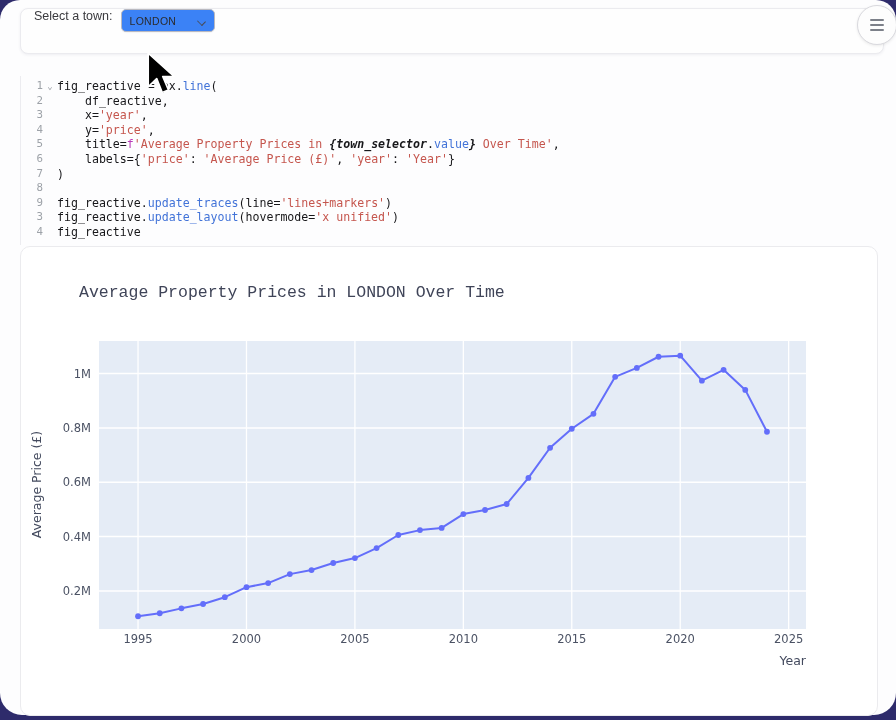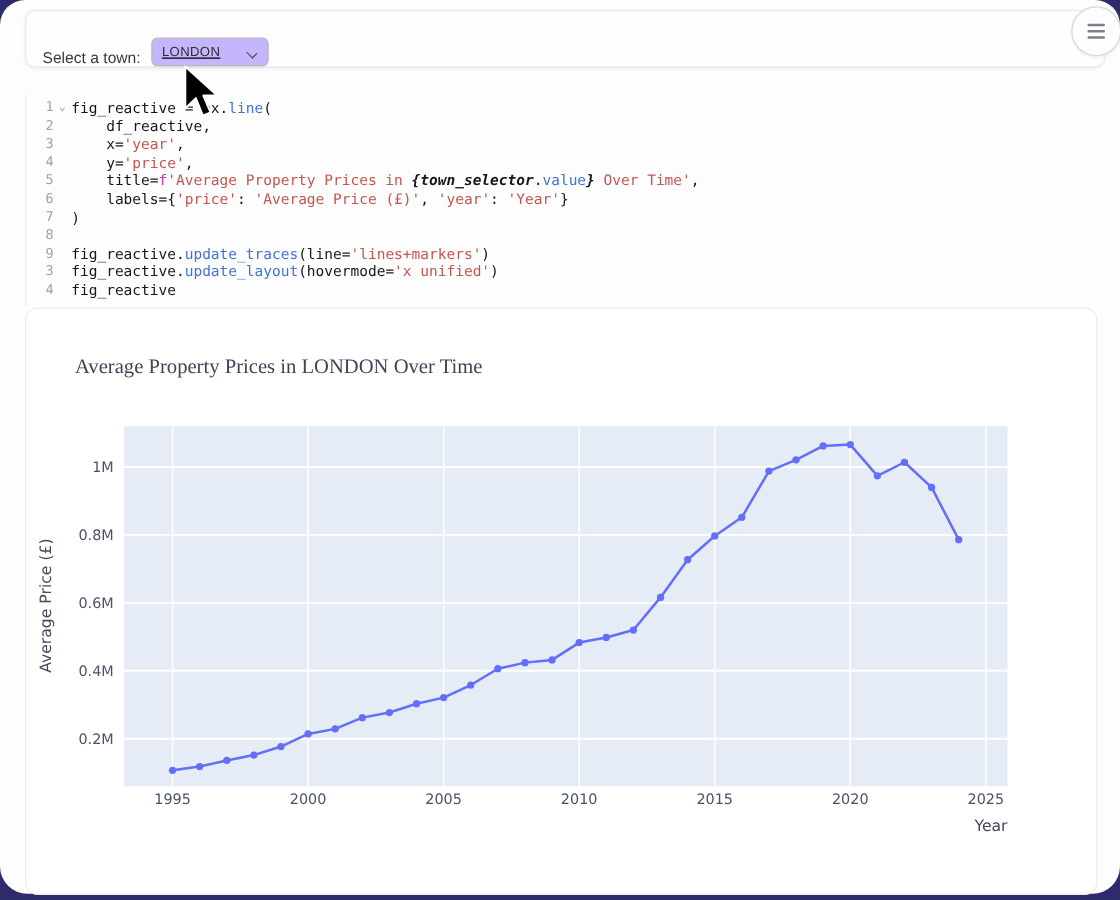--- a/index.html
+++ b/index.html
@@ -2,25 +2,25 @@
 <html><head>
 <meta charset="utf-8">
 <style>
   html,body{margin:0;padding:0;width:896px;height:720px;overflow:hidden;
     background:#2e2b6b;font-family:"Liberation Sans",sans-serif;}
   .app{position:absolute;left:0;top:0;width:896px;height:715px;background:#fdfdfe;
     border-radius:20px 20px 22px 22px;}
   
   .control-panel{position:absolute;left:20px;top:8px;width:862px;height:44px;
     background:#fefefe;border:1px solid #ebebef;border-radius:8px;
-    box-shadow:0 1px 3px rgba(40,40,80,.07);display:flex;align-items:flex-end;}
+    box-shadow:0 1px 3px rgba(40,40,80,.07);display:flex;align-items:flex-start;}
   .control-label{margin-left:13px;font-size:12.5px;color:#3a3a3e;}
-  .select-box{margin-left:8px;width:92px;height:21px;background:#c4b5fd;
+  .select-box{margin-left:8px;width:92px;height:21px;background:#3b82f6;
     border:1px solid #b9b9c0;border-radius:5px;display:flex;align-items:center;
-    box-shadow:0 1px 1px rgba(0,0,0,.04);cursor:default;text-decoration:underline;}
+    box-shadow:0 1px 1px rgba(0,0,0,.04);cursor:default;}
   .select-box .val{margin-left:8px;font-size:10.5px;color:#2b2b2e;letter-spacing:.3px;flex:1;}
   .chev{width:8px;height:8px;margin-right:8px;position:relative;}
   .chev::before{content:"";position:absolute;left:0;top:1px;width:6px;height:6px;
     border-right:1.7px solid #4a4a52;border-bottom:1.7px solid #4a4a52;transform:rotate(45deg) scale(1,.8);}
   
   .menu-btn{position:absolute;left:857px;top:5px;width:38px;height:38px;border-radius:50%;
     background:#fdfdfd;border:1.5px solid #d9d9de;box-shadow:0 1px 3px rgba(0,0,0,.08);
     display:flex;flex-direction:column;justify-content:center;align-items:center;gap:3.2px;}
   .menu-btn i{display:block;width:14px;height:1.7px;background:#7c8089;border-radius:1px;}
   
@@ -32,22 +32,22 @@
   .fold{width:14px;text-align:center;color:#8e939a;font-size:9px;flex:none;}
   .code-text{flex:1;color:#17171a;}
   .tk-plain{color:#17171a;}
   .tk-method{color:#4273d8;}
   .tk-str{color:#c5564e;}
   .tk-fstr{color:#b93ab9;}
   .tk-brace{color:#17171a;font-weight:bold;font-style:italic;}
   
   .chart-card{position:absolute;left:20px;top:246px;width:856px;height:468px;
     background:#ffffff;border:1px solid #ebebee;border-radius:10px;}
-  .chart-title{position:absolute;left:39px;top:36px;font-size:16.5px;color:#3f4458;
-    font-family:Liberation Serif, serif;}
+  .chart-title{position:absolute;left:58px;top:36px;font-size:16.5px;color:#3f4458;
+    font-family:Liberation Mono, monospace;}
   .x-title{position:absolute;left:78px;width:707px;top:406px;text-align:right;
     font-size:12.5px;color:#434a5e;font-family:"DejaVu Sans",sans-serif;}
   .y-title{position:absolute;left:-85px;top:230px;width:200px;text-align:center;
     transform:rotate(-90deg);font-size:12.5px;color:#434a5e;font-family:"DejaVu Sans",sans-serif;}
   .chart-svg{position:absolute;left:0;top:0;}
   
   .cursor{position:absolute;left:146px;top:52px;}
 </style>
 </head>
 <body style="background: rgb(46, 43, 107);">

